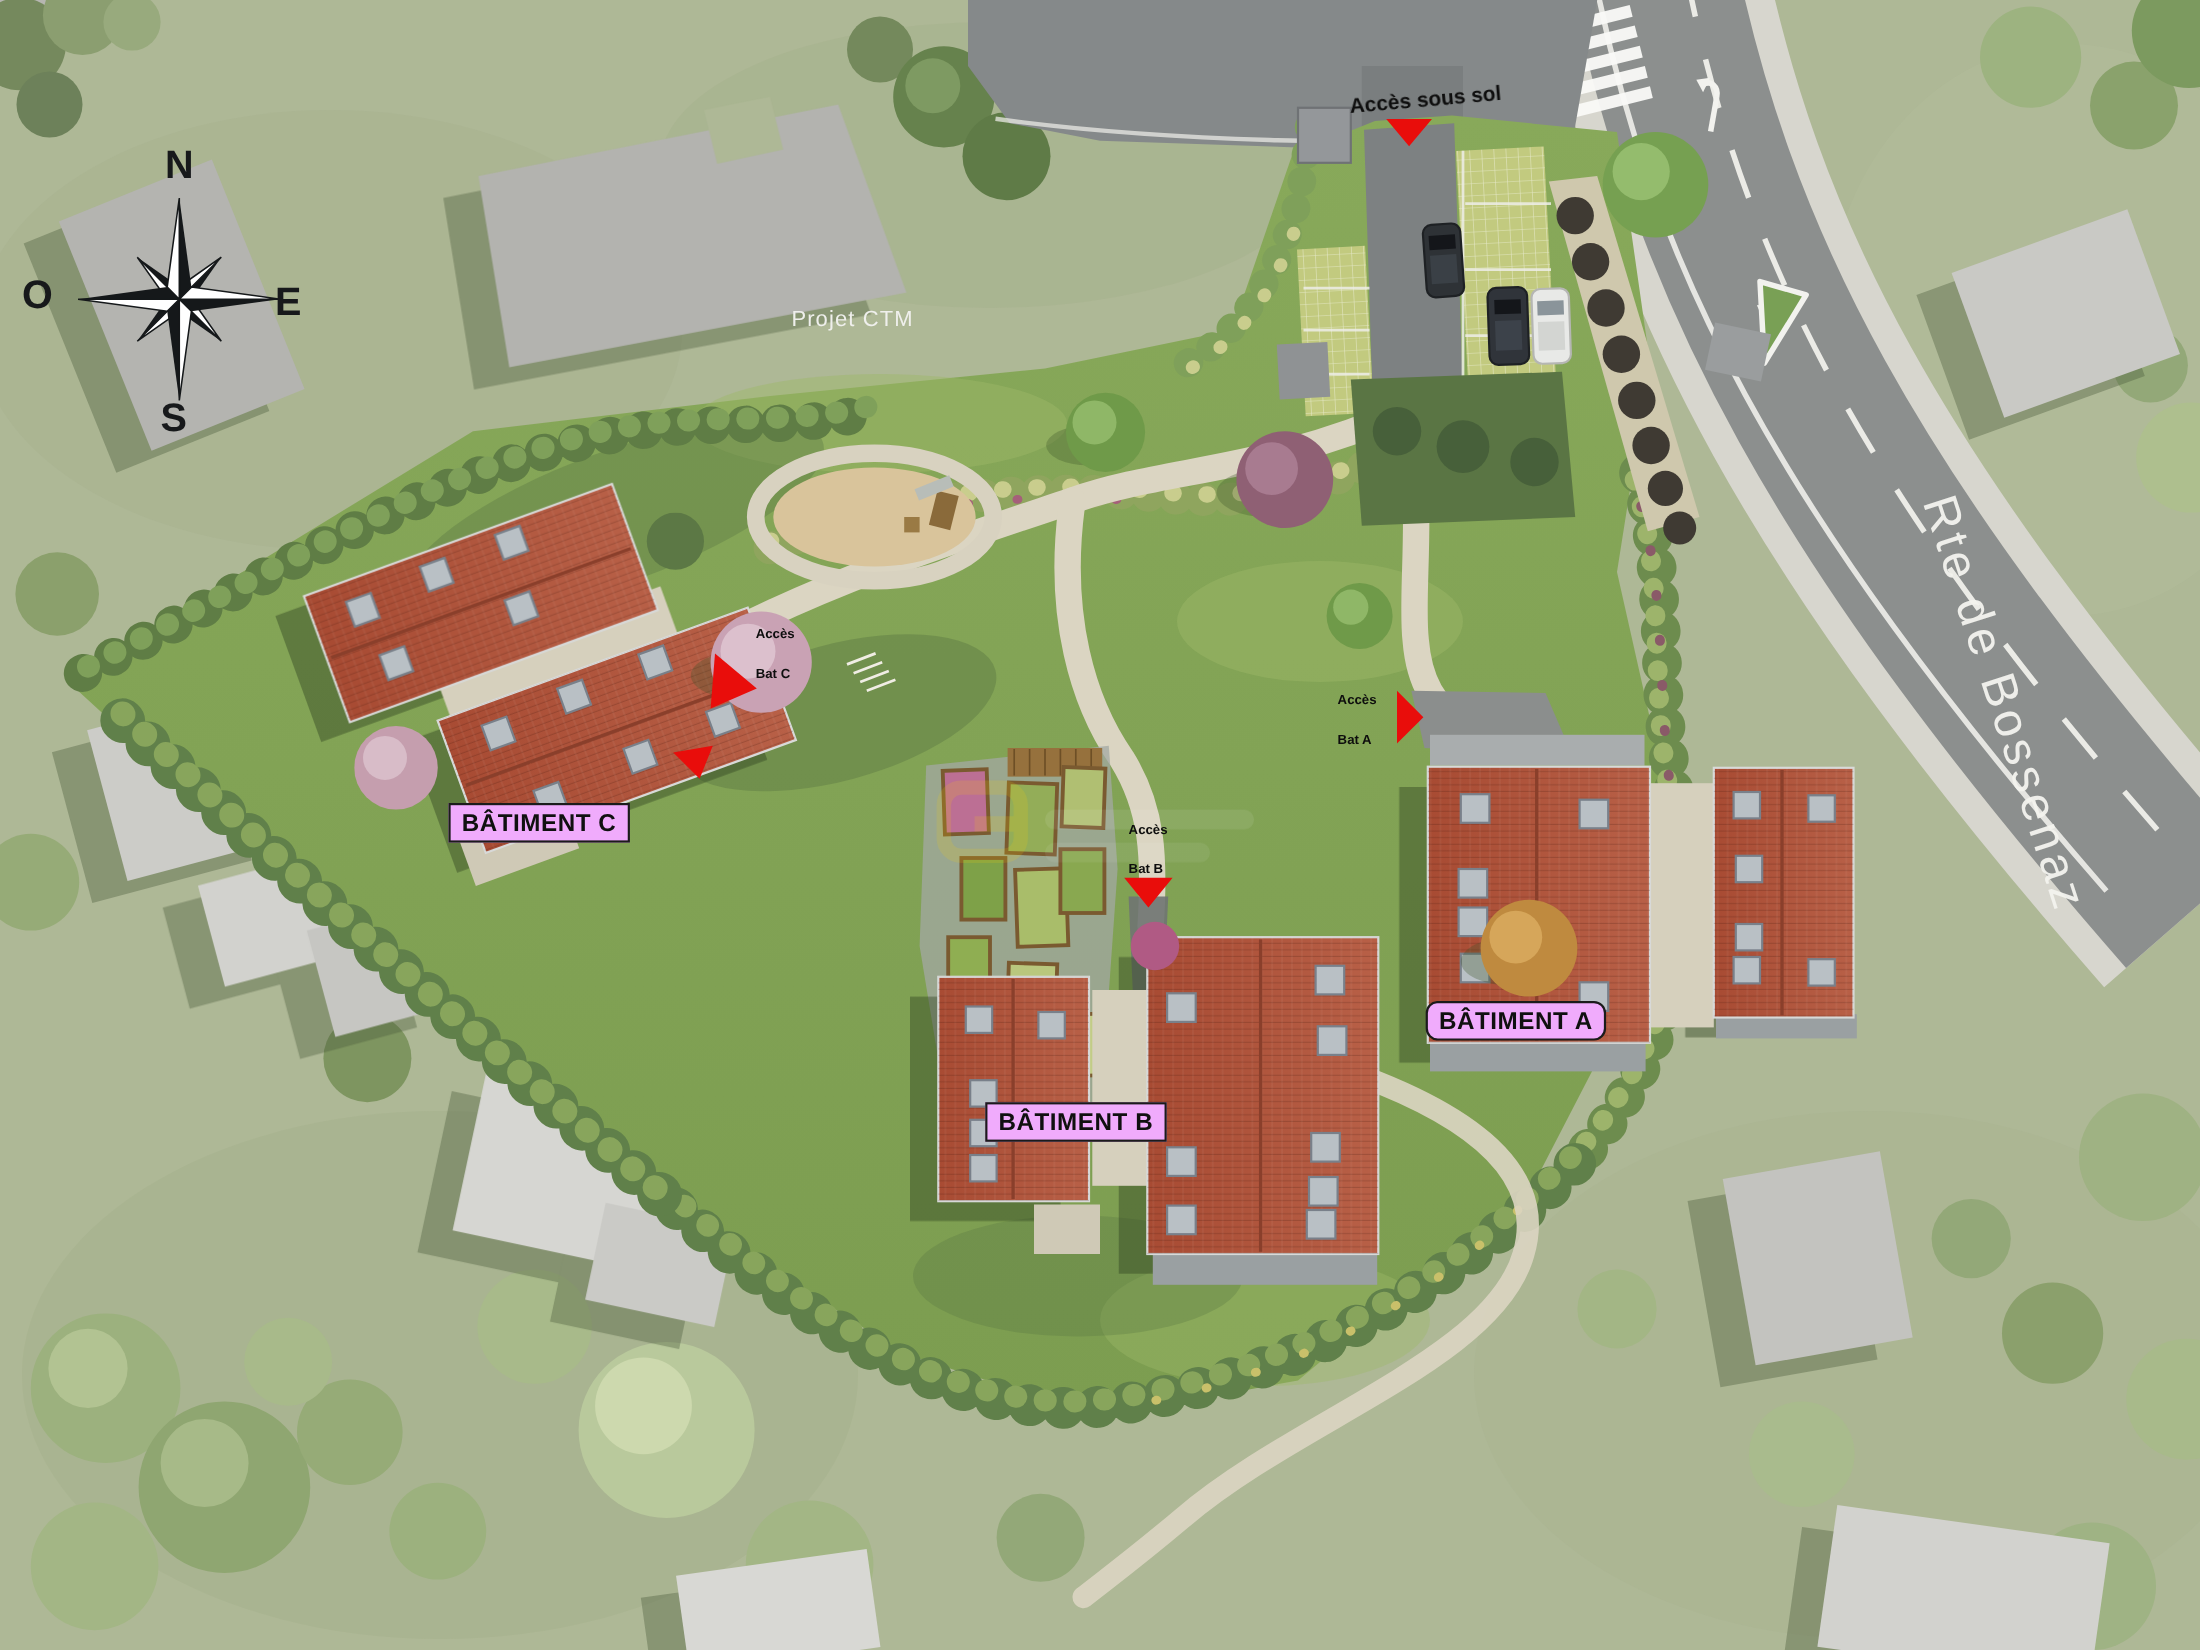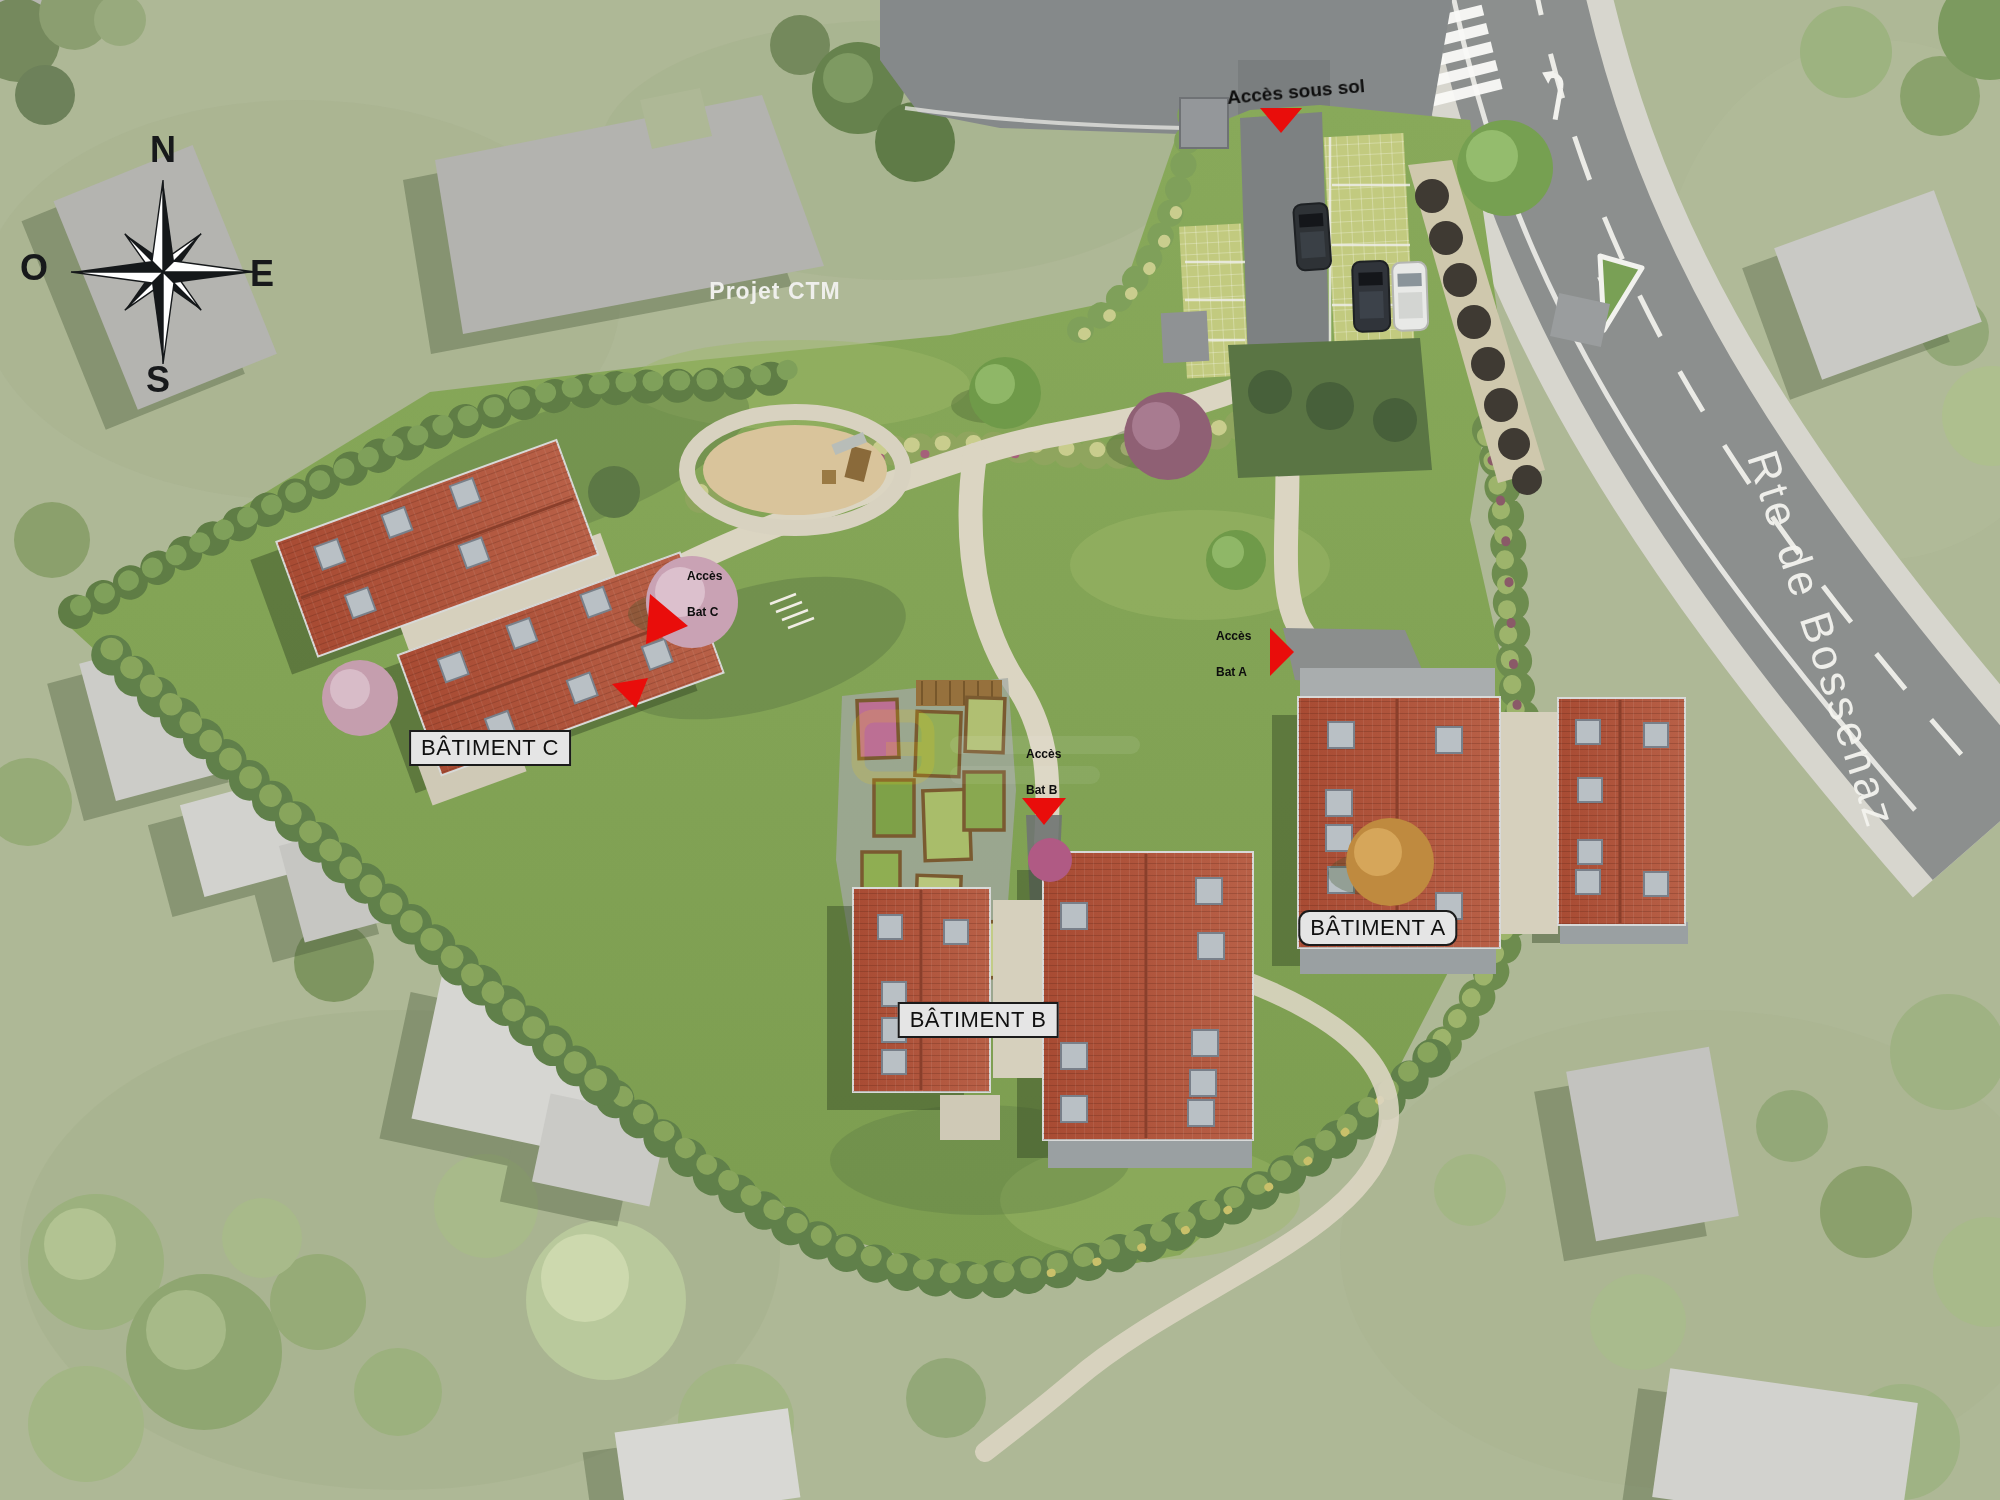--- a/index.html
+++ b/index.html
@@ -1,25 +1,25 @@
 <!DOCTYPE html>
 <html><head>
 <meta charset="utf-8">
 <style>
   html,body{margin:0;padding:0;background:#aeb896;font-family:"Liberation Sans",sans-serif;}
   .stage{position:relative;width:2000px;height:1500px;overflow:hidden;background:#aeb896;}
   .stage svg.art{position:absolute;left:0;top:0;}
   .overlay{position:absolute;white-space:nowrap;}
   .center{transform:translate(-50%,-50%);}
-  .ctm-label{color:#efefec;font-size:23px;font-weight:700;letter-spacing:1px;}
+  .ctm-label{color:#efefec;font-size:20px;font-weight:400;letter-spacing:1px;}
   .access{color:#0d0d0d;font-weight:bold;font-size:12px;line-height:36px;}
   .access .ln{display:block;}
   .access-sous-sol{font-size:19px;transform:translate(-50%,-50%) rotate(-5deg);}
-  .bldg-label{background:#e5e5e5;border:2px solid #1b1b1b;color:#101010;
-              font-weight:normal;font-size:22px;padding:3px 10px;letter-spacing:.5px;}
+  .bldg-label{background:#f0abfc;border:2px solid #1b1b1b;color:#101010;
+              font-weight:bold;font-size:22px;padding:3px 10px;letter-spacing:.5px;}
   .road-name{color:#f4f4ef;font-size:44px;font-weight:400;letter-spacing:4px;
              transform:translate(-50%,-50%) rotate(72deg);opacity:.95;}
   .compass-letter{position:absolute;color:#17191b;font-weight:bold;font-size:36px;
                   transform:translate(-50%,-50%);}
 </style>
 </head>
 <body>
 
 <div class="stage">
 

